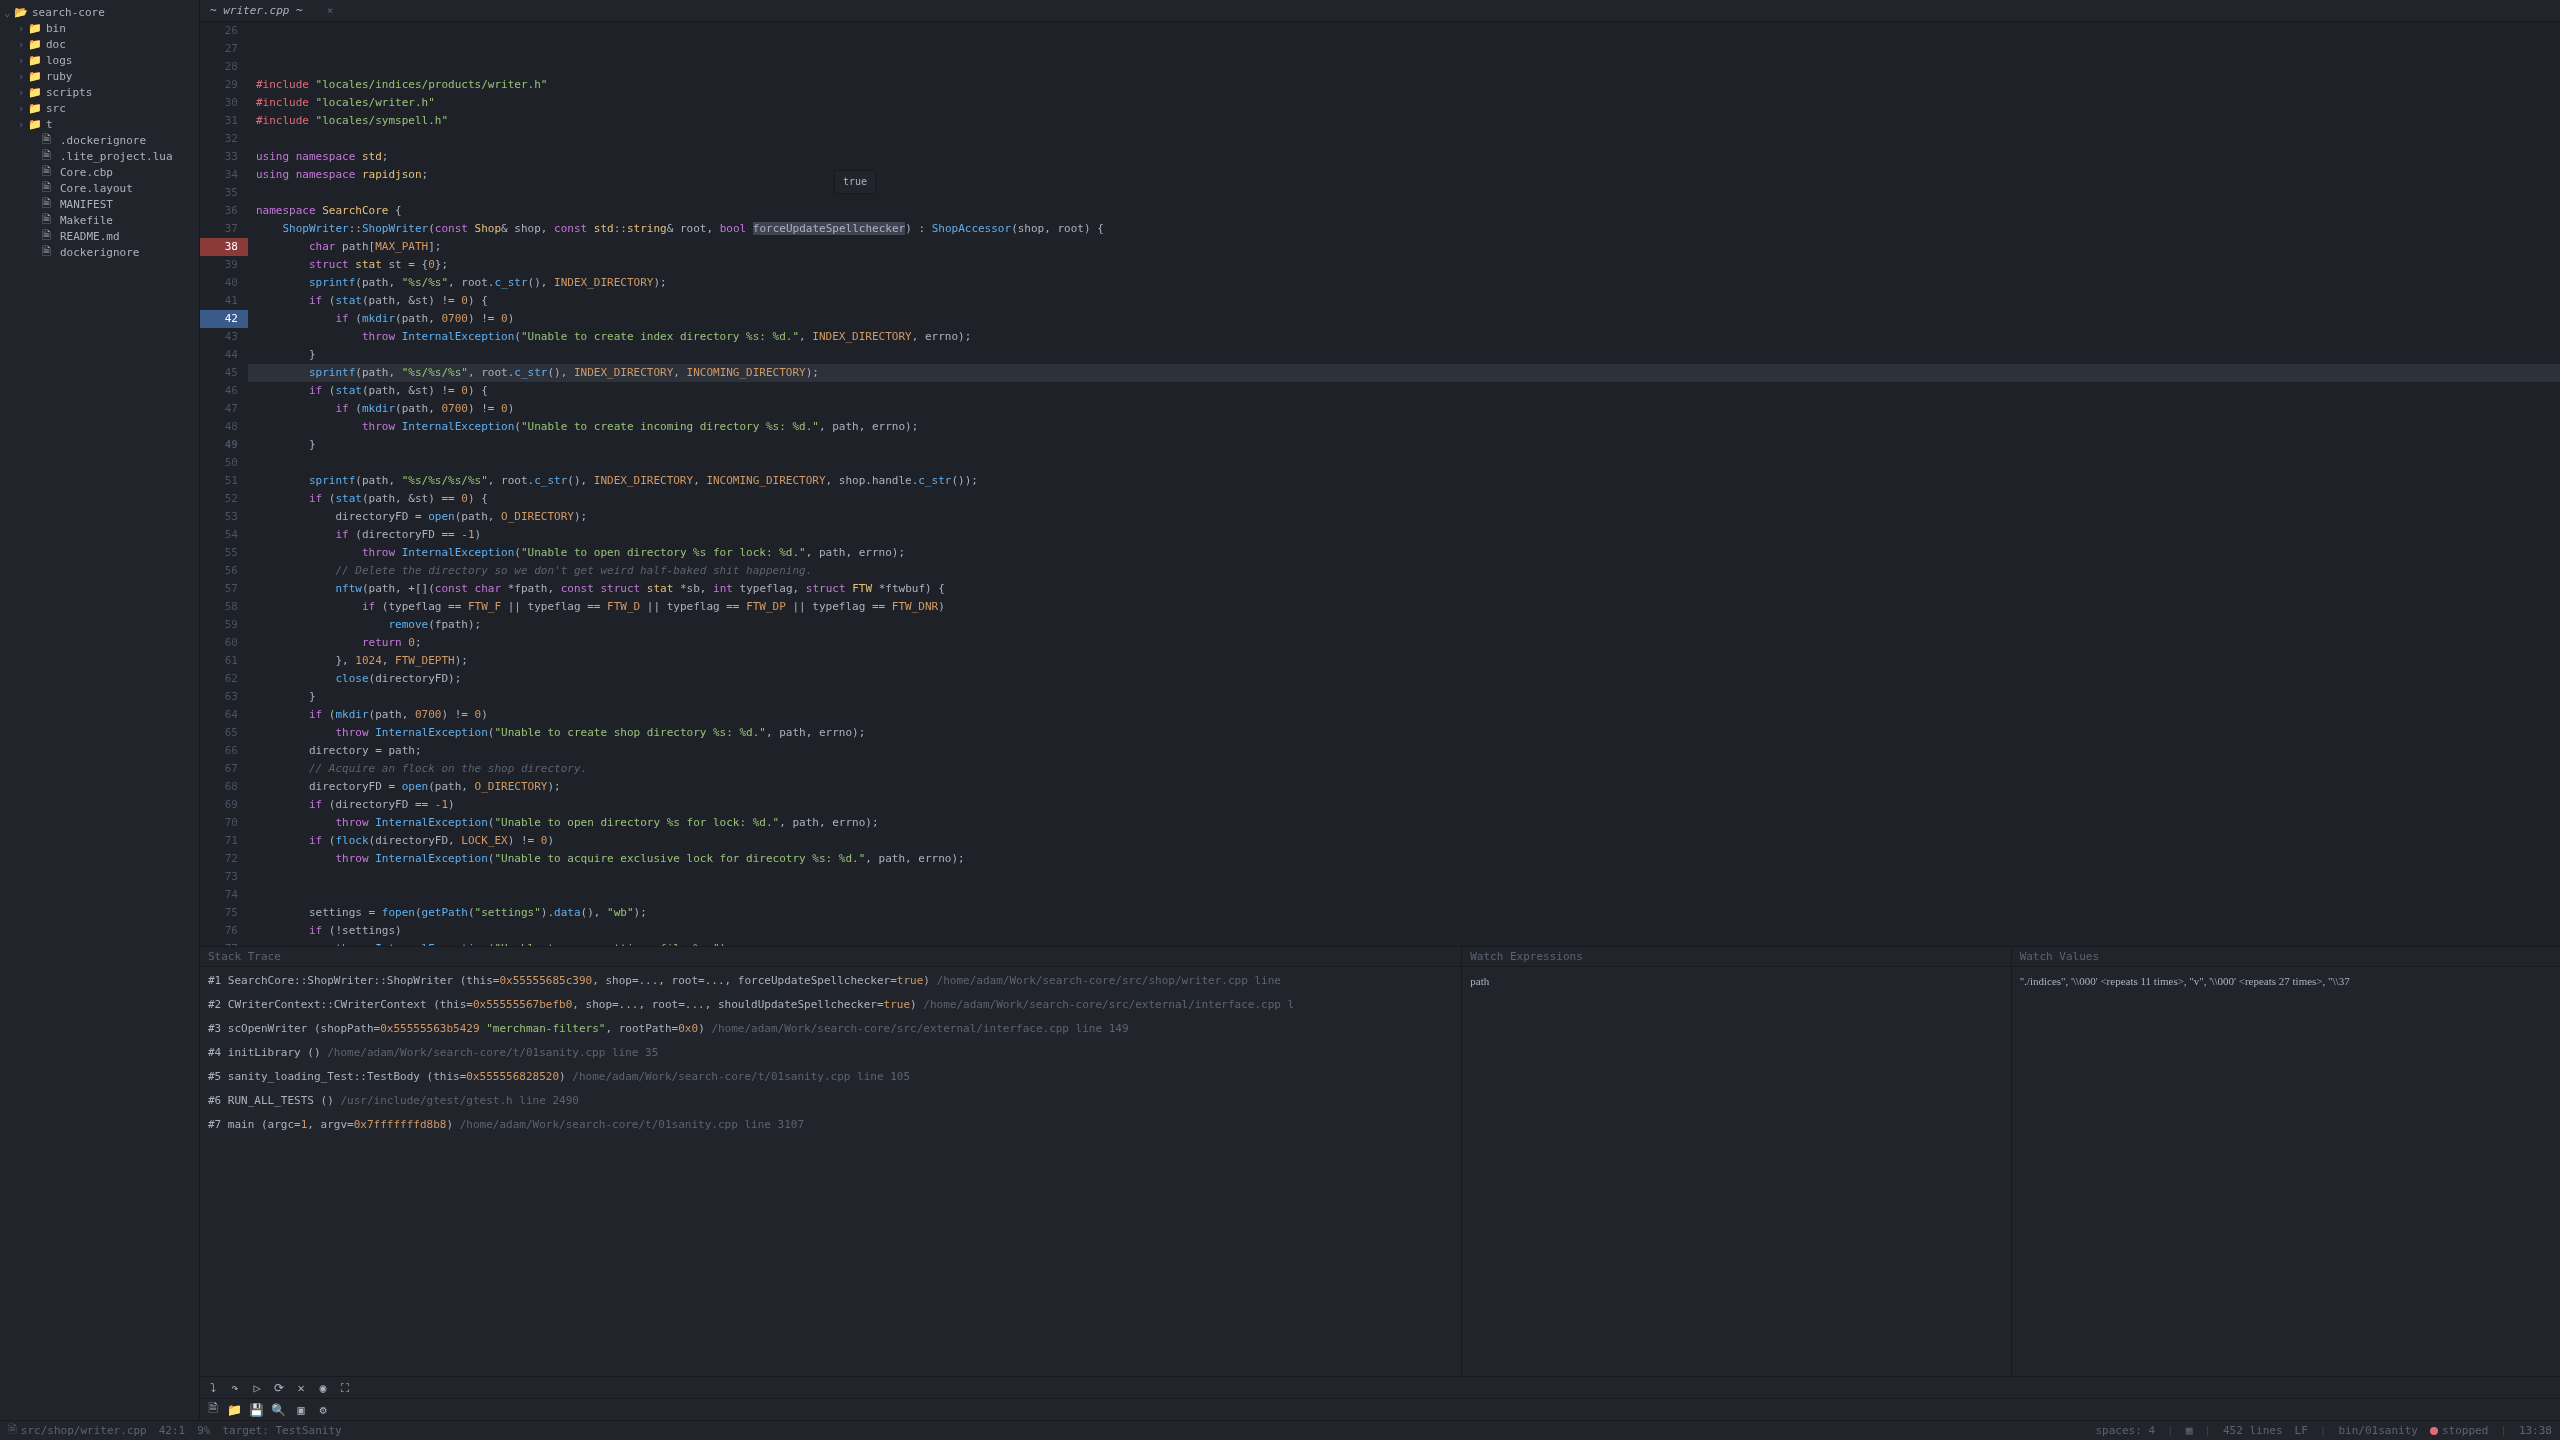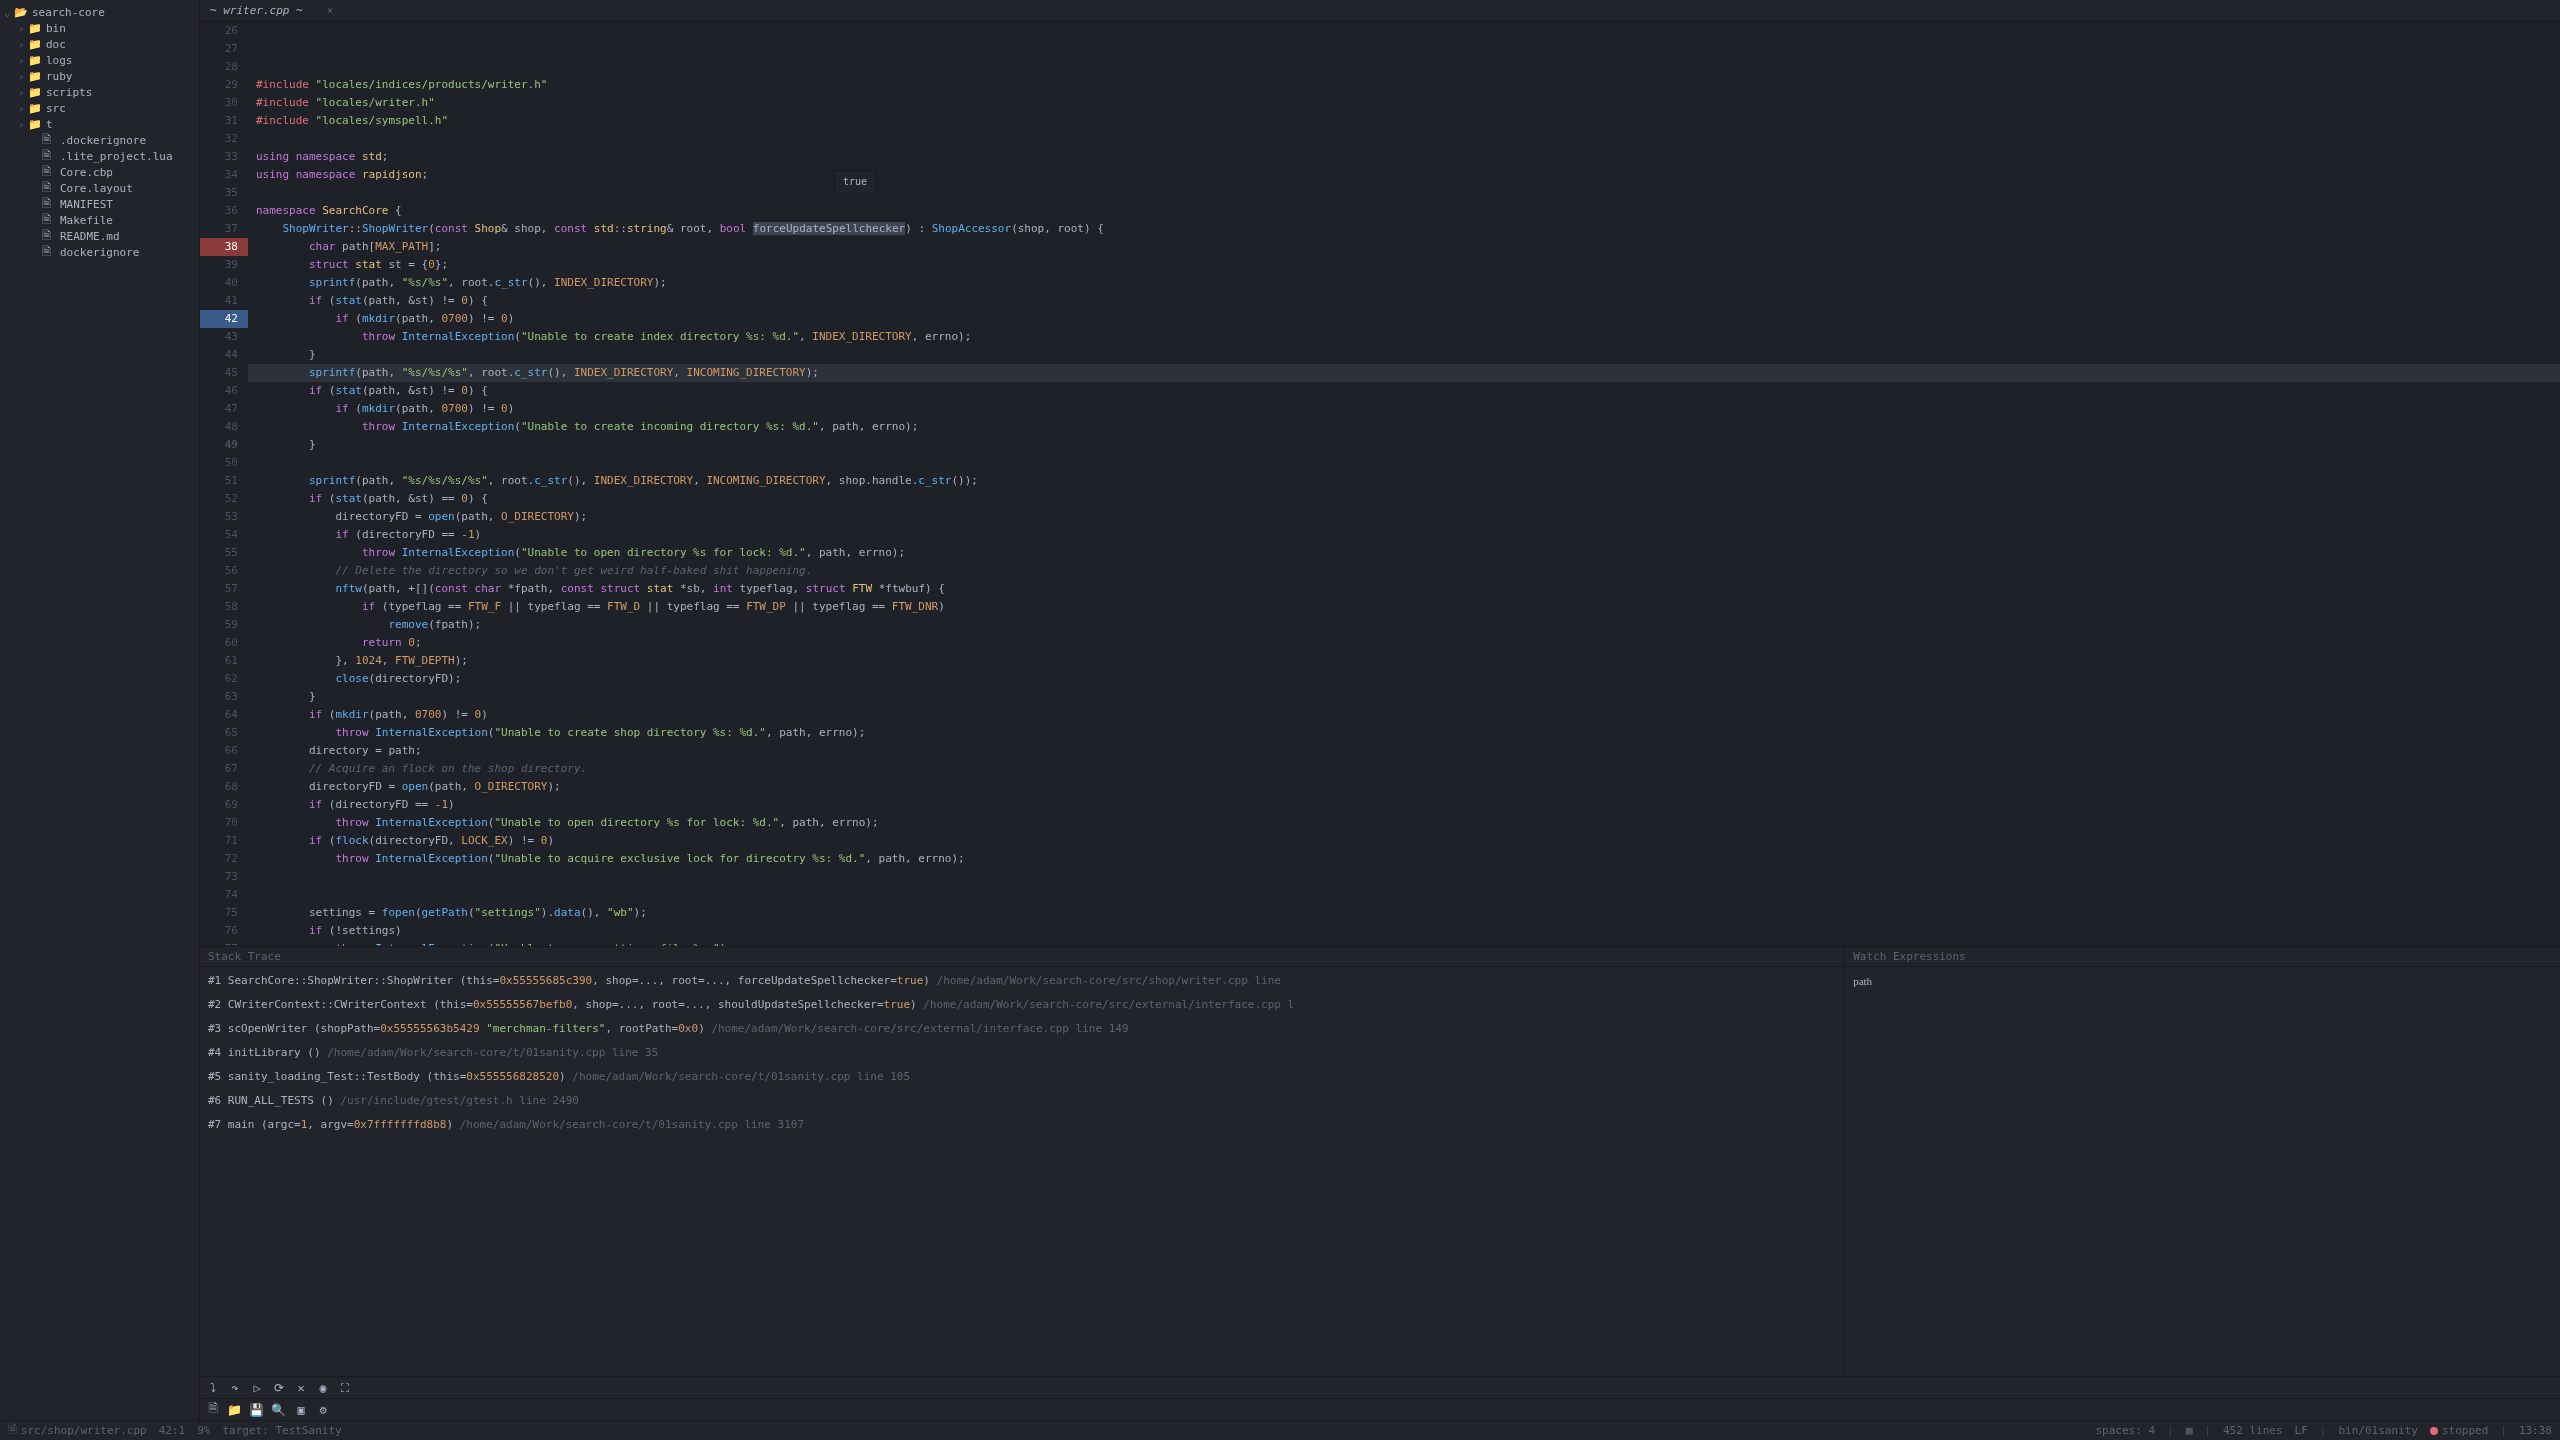--- a/index.html
+++ b/index.html
@@ -230,20 +230,26 @@
               <div class="stack-line">#6 RUN_ALL_TESTS <span class="c-op">()</span> <span class="c-path">/usr/include/gtest/gtest.h line 2490</span></div>
               <div class="stack-line">#7 main <span class="c-op">(argc=</span><span class="c-addr">1</span><span class="c-op">, argv=</span><span class="c-addr">0x7fffffffd8b8</span><span class="c-op">)</span> <span class="c-path">/home/adam/Work/search-core/t/01sanity.cpp line 3107</span></div>
             </div>
         </div>
         <div class="panel" style="flex: 1;">
           <div class="panel-header">Watch Expressions</div>
           <div class="panel-body" id="watch-expr-body">
               <div class="watch-row">path</div>
             </div>
         </div>
+        <div class="panel" style="flex: 1;">
+          <div class="panel-header">Watch Values</div>
+          <div class="panel-body" id="watch-val-body">
+              <div class="watch-row">"./indices", '\\000' &lt;repeats 11 times&gt;, "v", '\\000' &lt;repeats 27 times&gt;, "\\37</div>
+            </div>
+        </div>
       </div>
       <div class="toolbar">
         <span class="toolbar-icon">⤵</span>
         <span class="toolbar-icon">↷</span>
         <span class="toolbar-icon">▷</span>
         <span class="toolbar-icon">⟳</span>
         <span class="toolbar-icon">✕</span>
         <span class="toolbar-icon">◉</span>
         <span class="toolbar-icon">⛶</span>
       </div>

